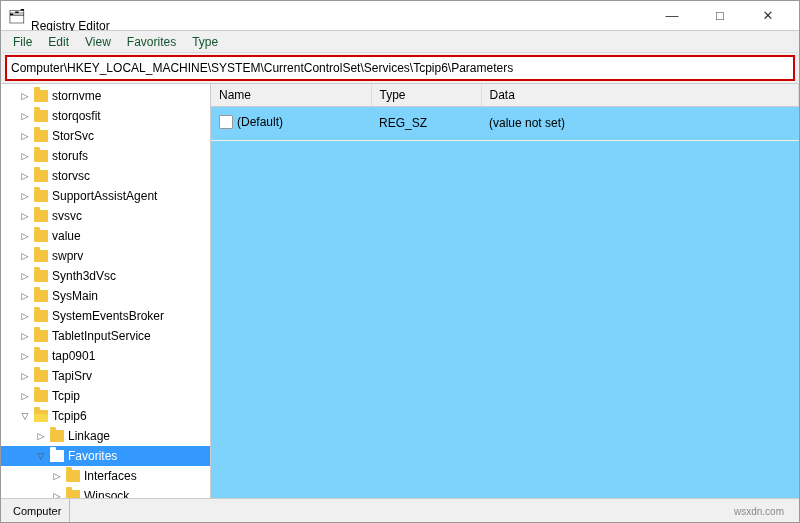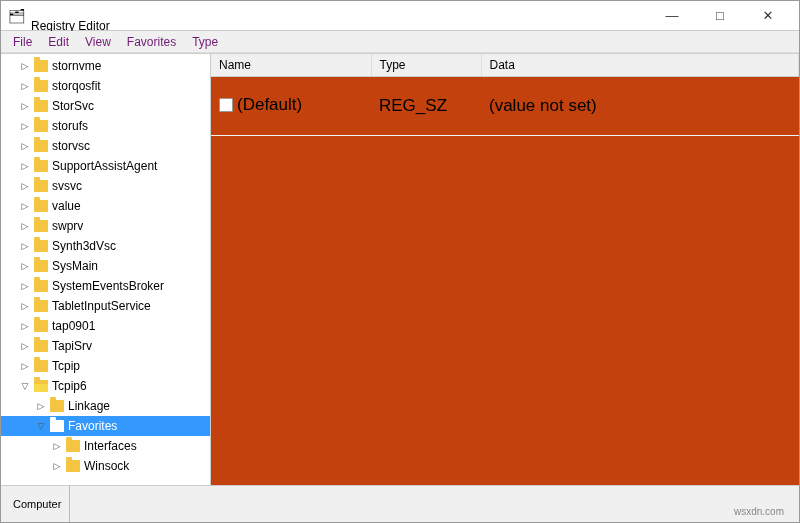--- a/index.html
+++ b/index.html
@@ -67,21 +67,21 @@
       height: 22px;
       display: flex;
       align-items: center;
       padding: 0 4px;
       border-bottom: 1px solid #ddd;
     }
     .menu-item {
       padding: 2px 8px;
       cursor: pointer;
       font-size: 12px;
-      color: #701a75;
+      color: #14532d;
     }
     .address-bar {
       background: #fff;
       height: 26px;
       display: flex;
       align-items: center;
       padding: 2px 4px;
       border: 2px solid #cc0000;
       margin: 2px 4px;
     }
@@ -184,21 +184,21 @@
       border-radius: 0 2px 1px 1px;
     }
     .tree-label {
       font-size: 12px;
     }
     .indent1 { padding-left: 16px; }
     .indent2 { padding-left: 32px; }
     .indent3 { padding-left: 48px; }
     .right-panel {
       flex: 1;
-      background: #c2410c;
+      background: #7dd3fc;
       overflow-y: auto;
       overflow-x: auto;
     }
     .data-table {
       width: 100%;
       border-collapse: collapse;
       table-layout: fixed;
     }
     .data-table thead tr {
       background: #f0f0f0;
@@ -210,22 +210,22 @@
       font-weight: normal;
       font-size: 12px;
       border-right: 1px solid #ddd;
       border-bottom: 1px solid #ccc;
       cursor: pointer;
     }
     .col-name { width: 160px; }
     .col-type { width: 110px; }
     .col-data { width: auto; }
     .data-table td {
-      padding: 18px 8px;
-      font-size: 17px;
+      padding: 8px 8px;
+      font-size: 12px;
       height: 20px;
       border-bottom: 1px solid #f0f0f0;
       white-space: nowrap;
       overflow: hidden;
       text-overflow: ellipsis;
     }
     .reg-icon {
       display: inline-flex;
       align-items: center;
       gap: 4px;
@@ -240,21 +240,21 @@
       position: relative;
     }
     .reg-icon-binary {
       width: 14px;
       height: 14px;
       background: linear-gradient(135deg, #cc4444 50%, #4444cc 50%);
       display: inline-block;
       border-radius: 1px;
     }
     .status-bar {
-      height: 37px;
+      height: 24px;
       background: #f0f0f0;
       border-top: 1px solid #ccc;
       display: flex;
       align-items: center;
       padding: 0 4px;
     }
     .status-segment {
       padding: 0 8px;
       font-size: 11px;
       border-right: 1px solid #bbb;
@@ -291,20 +291,23 @@
   </div>
 
   <div class="menu-bar">
     <span class="menu-item">File</span>
     <span class="menu-item">Edit</span>
     <span class="menu-item">View</span>
     <span class="menu-item">Favorites</span>
     <span class="menu-item">Type</span>
   </div>
 
+  <div class="address-bar">
+    <input class="address-input" type="text" value="Computer\HKEY_LOCAL_MACHINE\SYSTEM\CurrentControlSet\Services\Tcpip6\Parameters" style="">
+  </div>
 
   <div class="main-content">
 
     <div class="tree-panel">
 
       <div class="tree-item indent1">
         <span class="tree-expand">▷</span>
         <span class="folder-icon">
             <span class="folder-img"></span>
           </span>

